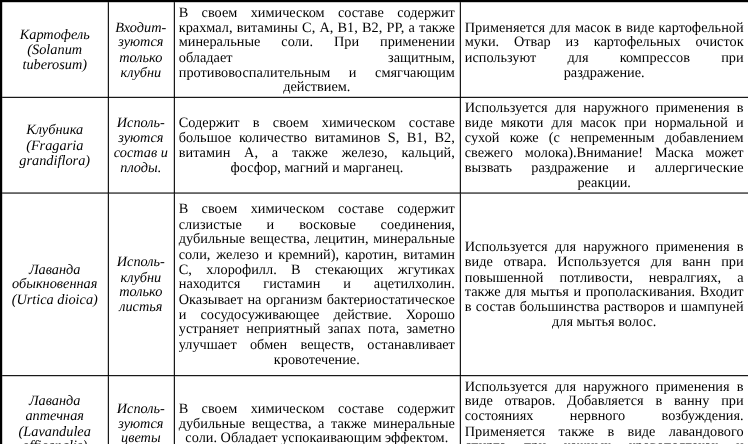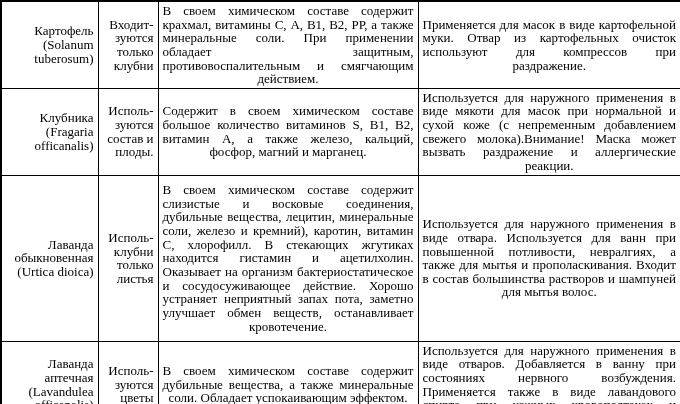--- a/index.html
+++ b/index.html
@@ -26,22 +26,23 @@
   }
   table.plants td {
     border: 1px solid var(--border);
     vertical-align: middle;
     padding: 2px 4px;
     font-size: 13px;
     line-height: 1.05;
     overflow: hidden;
   }
   td.cell-plant, td.cell-parts {
-    text-align: right;
+    text-align: center;
     padding: 2px 2px;
+    font-style: italic;
   }
   td.cell-composition, td.cell-application {
     text-align: justify;
     text-align-last: center;
     margin-left: 34px;
   }
   tr.row-0 { height: 86px; }
   tr.row-1 { height: 84px; }
   tr.row-2 { height: 166px; }
   tr.row-3 { height: 64px; }
@@ -61,21 +62,21 @@
     <col class="c-application">
   </colgroup>
   <tbody>
     <tr class="row-0">
       <td class="cell-plant">Картофель (Solanum tuberosum)</td>
       <td class="cell-parts">Входит­зуются только клубни</td>
       <td class="cell-composition">В своем химическом составе содержит крахмал, витамины С, А, В1, В2, РР, а также минеральные соли. При применении обладает защитным, противовоспалительным и смягчающим действием.</td>
       <td class="cell-application">Применяется для масок в виде картофельной муки. Отвар из картофельных очисток используют для компрессов при раздражение.</td>
     </tr>
     <tr class="row-1">
-      <td class="cell-plant">Клубника (Fragaria officanalis)</td>
+      <td class="cell-plant">Клубника (Fragaria grandiflora)</td>
       <td class="cell-parts">Исполь­зуются состав и плоды.</td>
       <td class="cell-composition">Содержит в своем химическом составе большое количество витаминов S, В1, В2, витамин А, а также железо, кальций, фосфор, магний и марганец.</td>
       <td class="cell-application">Используется для наружного применения в виде мякоти для масок при нормальной и сухой коже (с непременным добавлением свежего молока).Внимание! Маска может вызвать раздражение и аллергические реакции.</td>
     </tr>
     <tr class="row-2">
       <td class="cell-plant">Лаванда обыкновенная (Urtica dioica)</td>
       <td class="cell-parts">Исполь­клубни только листья</td>
       <td class="cell-composition">В своем химическом составе содержит слизистые и восковые соединения, дубильные вещества, лецитин, минеральные соли, железо и кремний), каротин, витамин С, хлорофилл. В стекающих жгутиках находится гистамин и ацетилхолин. Оказывает на организм бактериостатическое и сосудосуживающее действие. Хорошо устраняет неприятный запах пота, заметно улучшает обмен веществ, останавливает кровотечение.</td>
       <td class="cell-application">Используется для наружного применения в виде отвара. Используется для ванн при повышенной потливости, невралгиях, а также для мытья и прополаскивания. Входит в состав большинства растворов и шампуней для мытья волос.</td>
     </tr>

